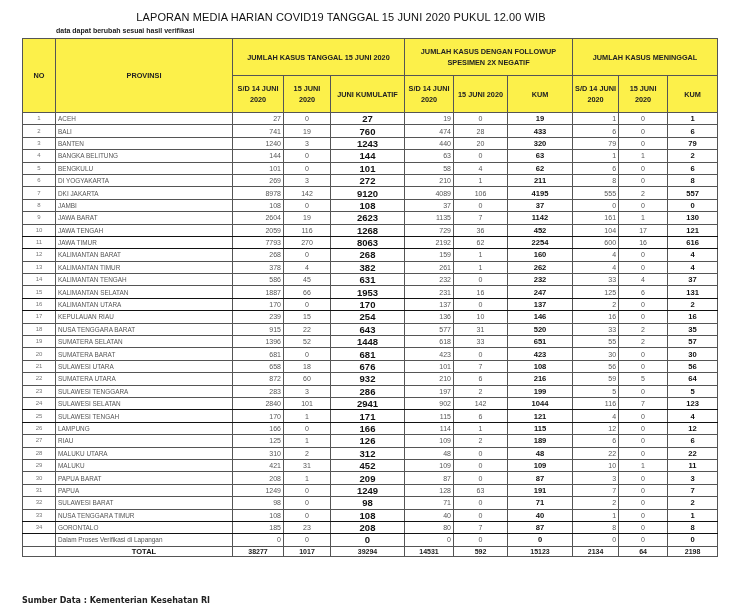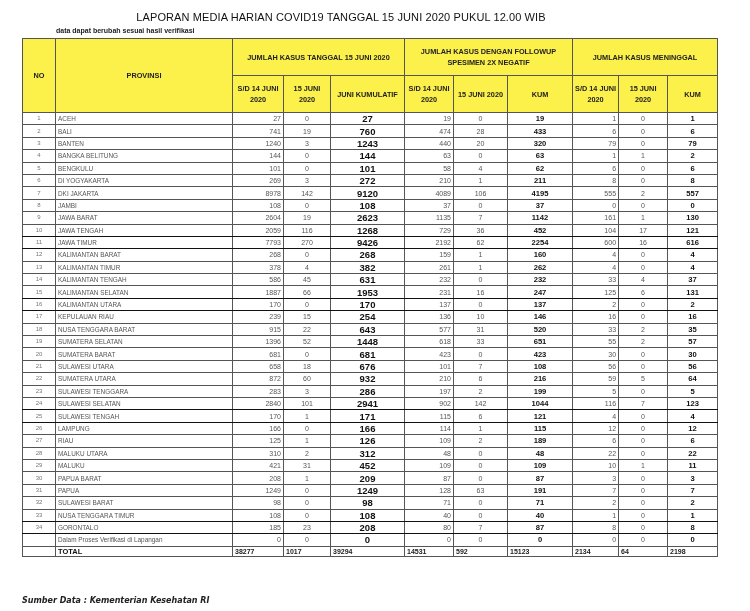--- a/index.html
+++ b/index.html
@@ -14,23 +14,23 @@
   table.report thead th.topgroup { padding-top:0; }
   table.report tbody td { height:11.4px; font-size:7px; line-height:11px; color:#555; }
   td.no { text-align:center; font-size:6px !important; color:#777 !important; }
   td.prov { text-align:left; font-size:6.4px !important; color:#555 !important; }
   td.num { text-align:right; }
   td.mid { text-align:center; }
   td.bold { text-align:center; font-weight:bold; color:#111 !important; }
   td.kumbig { font-size:9.5px !important; }
   td.kumsm { font-size:7.6px !important; }
   tr.thick td { border-bottom:1.6px solid #111; }
-  tr.total td { font-weight:bold; color:#222 !important; text-align:left; font-size:7px; }
+  tr.total td { font-weight:bold; color:#222 !important; text-align:center; font-size:7px; }
   tr.total td.prov { font-size:7.5px !important; color:#111 !important; font-weight:bold; }
-  .footer { position:absolute; left:22px; top:596px; font-size:8px; font-weight:bold; color:#222; font-family:"DejaVu Sans", sans-serif;font-style:italic; }
+  .footer { position:absolute; left:22px; top:596px; font-size:8px; font-weight:bold; color:#222; font-family:"DejaVu Sans", sans-serif; }
   .col-no { width:33px; }
   .col-prov { width:177px; }
   .col-a { width:51px; } .col-b { width:47px; } .col-c { width:74px; }
   .col-d { width:49px; } .col-e { width:54px; } .col-f { width:65px; }
   .col-g { width:46px; } .col-h { width:49px; } .col-i { width:50px; }
 </style>
 </head>
 <body>
 
 <div class="title">LAPORAN MEDIA HARIAN COVID19 TANGGAL 15 JUNI 2020 PUKUL 12.00 WIB</div>
@@ -199,21 +199,21 @@
         <td class="bold kumsm">452</td>
         <td class="num">104</td>
         <td class="mid">17</td>
         <td class="bold kumsm">121</td>
       </tr>
       <tr class="thick">
         <td class="no">11</td>
         <td class="prov">JAWA TIMUR</td>
         <td class="num">7793</td>
         <td class="mid">270</td>
-        <td class="bold kumbig">9426</td>
+        <td class="bold kumbig">8063</td>
         <td class="num">2192</td>
         <td class="mid">62</td>
         <td class="bold kumsm">2254</td>
         <td class="num">600</td>
         <td class="mid">16</td>
         <td class="bold kumsm">616</td>
       </tr>
       <tr>
         <td class="no">12</td>
         <td class="prov">KALIMANTAN BARAT</td>

